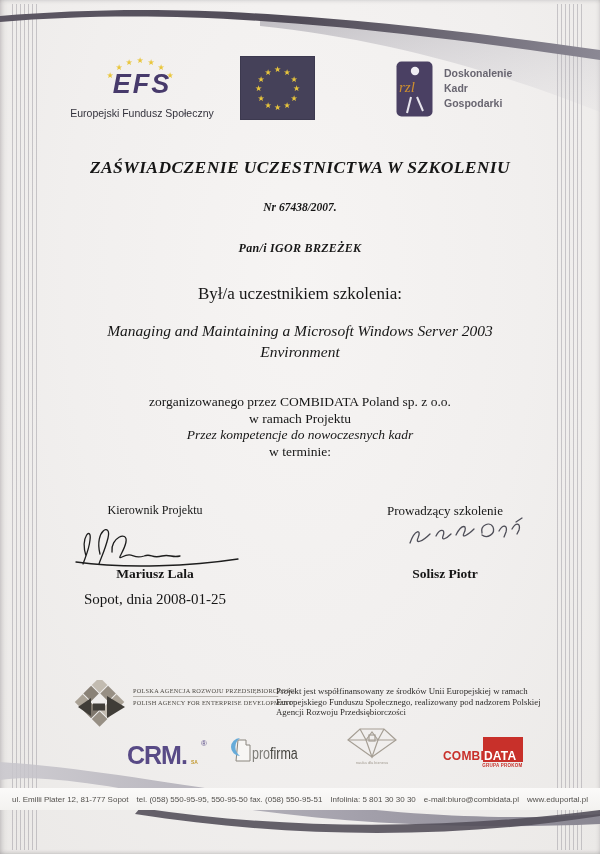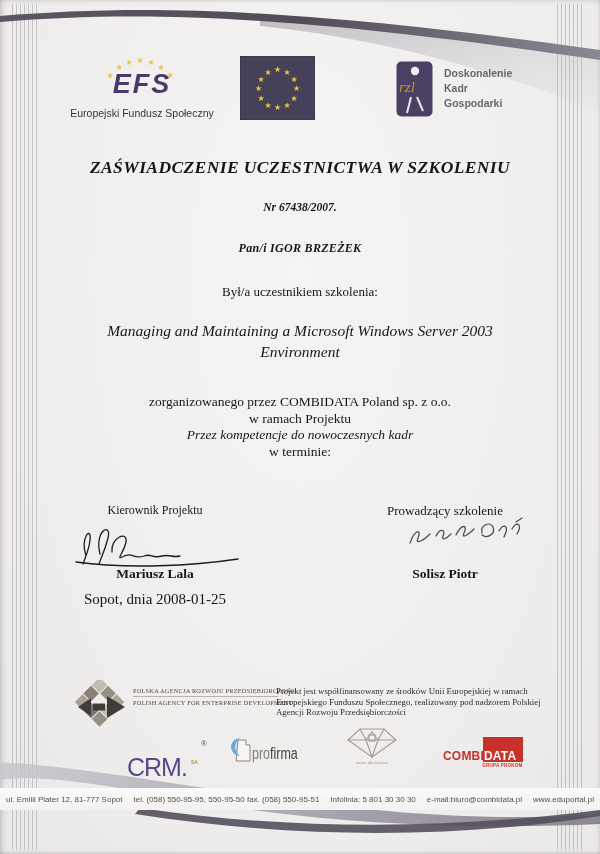--- a/index.html
+++ b/index.html
@@ -25,21 +25,21 @@
   .euflag{left:241px;top:57px;width:73px;height:62px;background:#454159;outline:1px solid #3c394f;}
   .dkg{left:396px;top:61px;width:152px;height:58px;}
   .dkg-text{position:absolute;left:48px;top:5px;font-family:"Liberation Sans",sans-serif;
     font-weight:bold;font-size:10.5px;line-height:15px;color:#686570;}
 
   
   .cline{position:absolute;left:0;width:100%;text-align:center;}
   .cert-title{top:157px;font-weight:bold;font-style:italic;font-size:17.5px;letter-spacing:.4px;}
   .cert-number{top:201px;font-weight:bold;font-style:italic;font-size:11.5px;}
   .participant{top:241px;font-weight:bold;font-style:italic;font-size:12px;letter-spacing:.3px;}
-  .intro{top:284px;font-size:13px;}
+  .intro{top:284px;font-size:17px;}
   .course{top:320px;font-style:italic;font-size:15.5px;line-height:21px;}
   .organizer{top:394px;font-size:13.5px;}
   .project-intro{top:411px;font-size:13.5px;}
   .project-name{top:427px;font-style:italic;font-size:13.5px;}
   .term-label{top:444px;font-size:13.5px;}
   .dates{top:459px;font-size:17px;}
 
   
   .role-left{left:70px;top:503px;width:170px;text-align:center;font-size:12px;}
   .role-right{left:360px;top:503px;width:170px;text-align:center;font-size:13px;}
@@ -52,42 +52,42 @@
   
   .parp-logo{left:72px;top:680px;}
   .parp-names{left:133px;top:688px;width:250px;transform:scale(.6);transform-origin:0 0;
     color:#4e4a44;font-family:"Liberation Serif",serif;}
   .parp-names .nm{font-size:10.5px;letter-spacing:.4px;white-space:nowrap;}
   .parp-div{border:none;border-top:1px solid #8f8a82;margin:3px 0 4px;width:242px;}
   .cofinance{left:276px;top:686px;width:274px;font-size:8.8px;line-height:10.6px;color:#2f2d2b;}
 
   
   .crm{left:127px;top:741px;width:100px;height:36px;font-family:"Liberation Sans",sans-serif;}
-  .crm-text{position:absolute;left:0;top:12px;font-weight:normal;font-size:25px;letter-spacing:-1px;color:#584a86;}
+  .crm-text{position:absolute;left:0;top:0;font-weight:bold;font-size:25px;letter-spacing:-1px;color:#584a86;}
   .crm-reg{position:absolute;left:74px;top:-2px;font-size:8px;color:#584a86;}
   .crm-sa{position:absolute;left:64px;top:19px;font-size:9px;font-weight:bold;color:#c2992f;
     transform:scale(.55);transform-origin:0 0;}
   .profirma{left:230px;top:736px;width:95px;height:30px;font-family:"Liberation Sans",sans-serif;}
   .pf-text{position:absolute;left:22px;top:9px;font-size:16px;letter-spacing:0;
     transform:scaleX(.78);transform-origin:0 0;white-space:nowrap;}
   .pf-text .pro{color:#7d7c77;} .pf-text .firma{color:#45443f;}
   .gem{left:346px;top:727px;width:52px;}
   .gem-caption{position:absolute;left:-24px;top:33px;width:100px;text-align:center;font-size:8px;
     color:#a39d92;transform:scale(.5);transform-origin:center top;font-family:"Liberation Sans",sans-serif;}
   .combidata{left:443px;top:737px;width:84px;height:34px;font-family:"Liberation Sans",sans-serif;}
   .cd-red{position:absolute;left:40px;top:0;width:40px;height:25px;background:#c8302a;}
   .cd-word{position:absolute;left:0;top:12px;font-weight:bold;font-size:12px;letter-spacing:.2px;white-space:nowrap;}
   .cd-word .combi{color:#c8302a;} .cd-word .data{color:#ffffff;}
   .cd-sub{position:absolute;right:4px;top:26px;font-size:9px;font-weight:bold;letter-spacing:.5px;
     color:#c8302a;transform:scale(.5);transform-origin:100% 0;white-space:nowrap;}
 
   
   .footer{position:absolute;left:0;top:788px;width:600px;height:22px;
     background:linear-gradient(#fbfaf9,#f3f2f0);display:flex;align-items:center;
-    justify-content:space-between;padding:0 6px;box-sizing:border-box;
+    justify-content:space-between;padding:0 12px;box-sizing:border-box;
     font-family:"Liberation Sans",sans-serif;font-size:8px;color:#53504d;white-space:nowrap;}
 </style>
 </head>
 <body>
 
 <div class="page">
 
   <div class="stripes l"></div>
   <div class="stripes r"></div>
 

